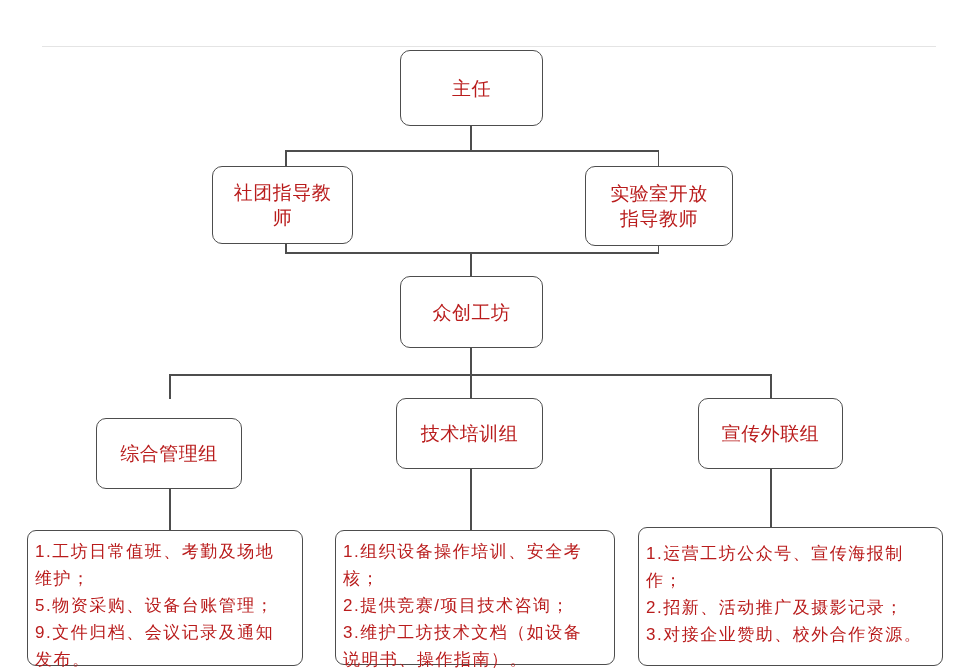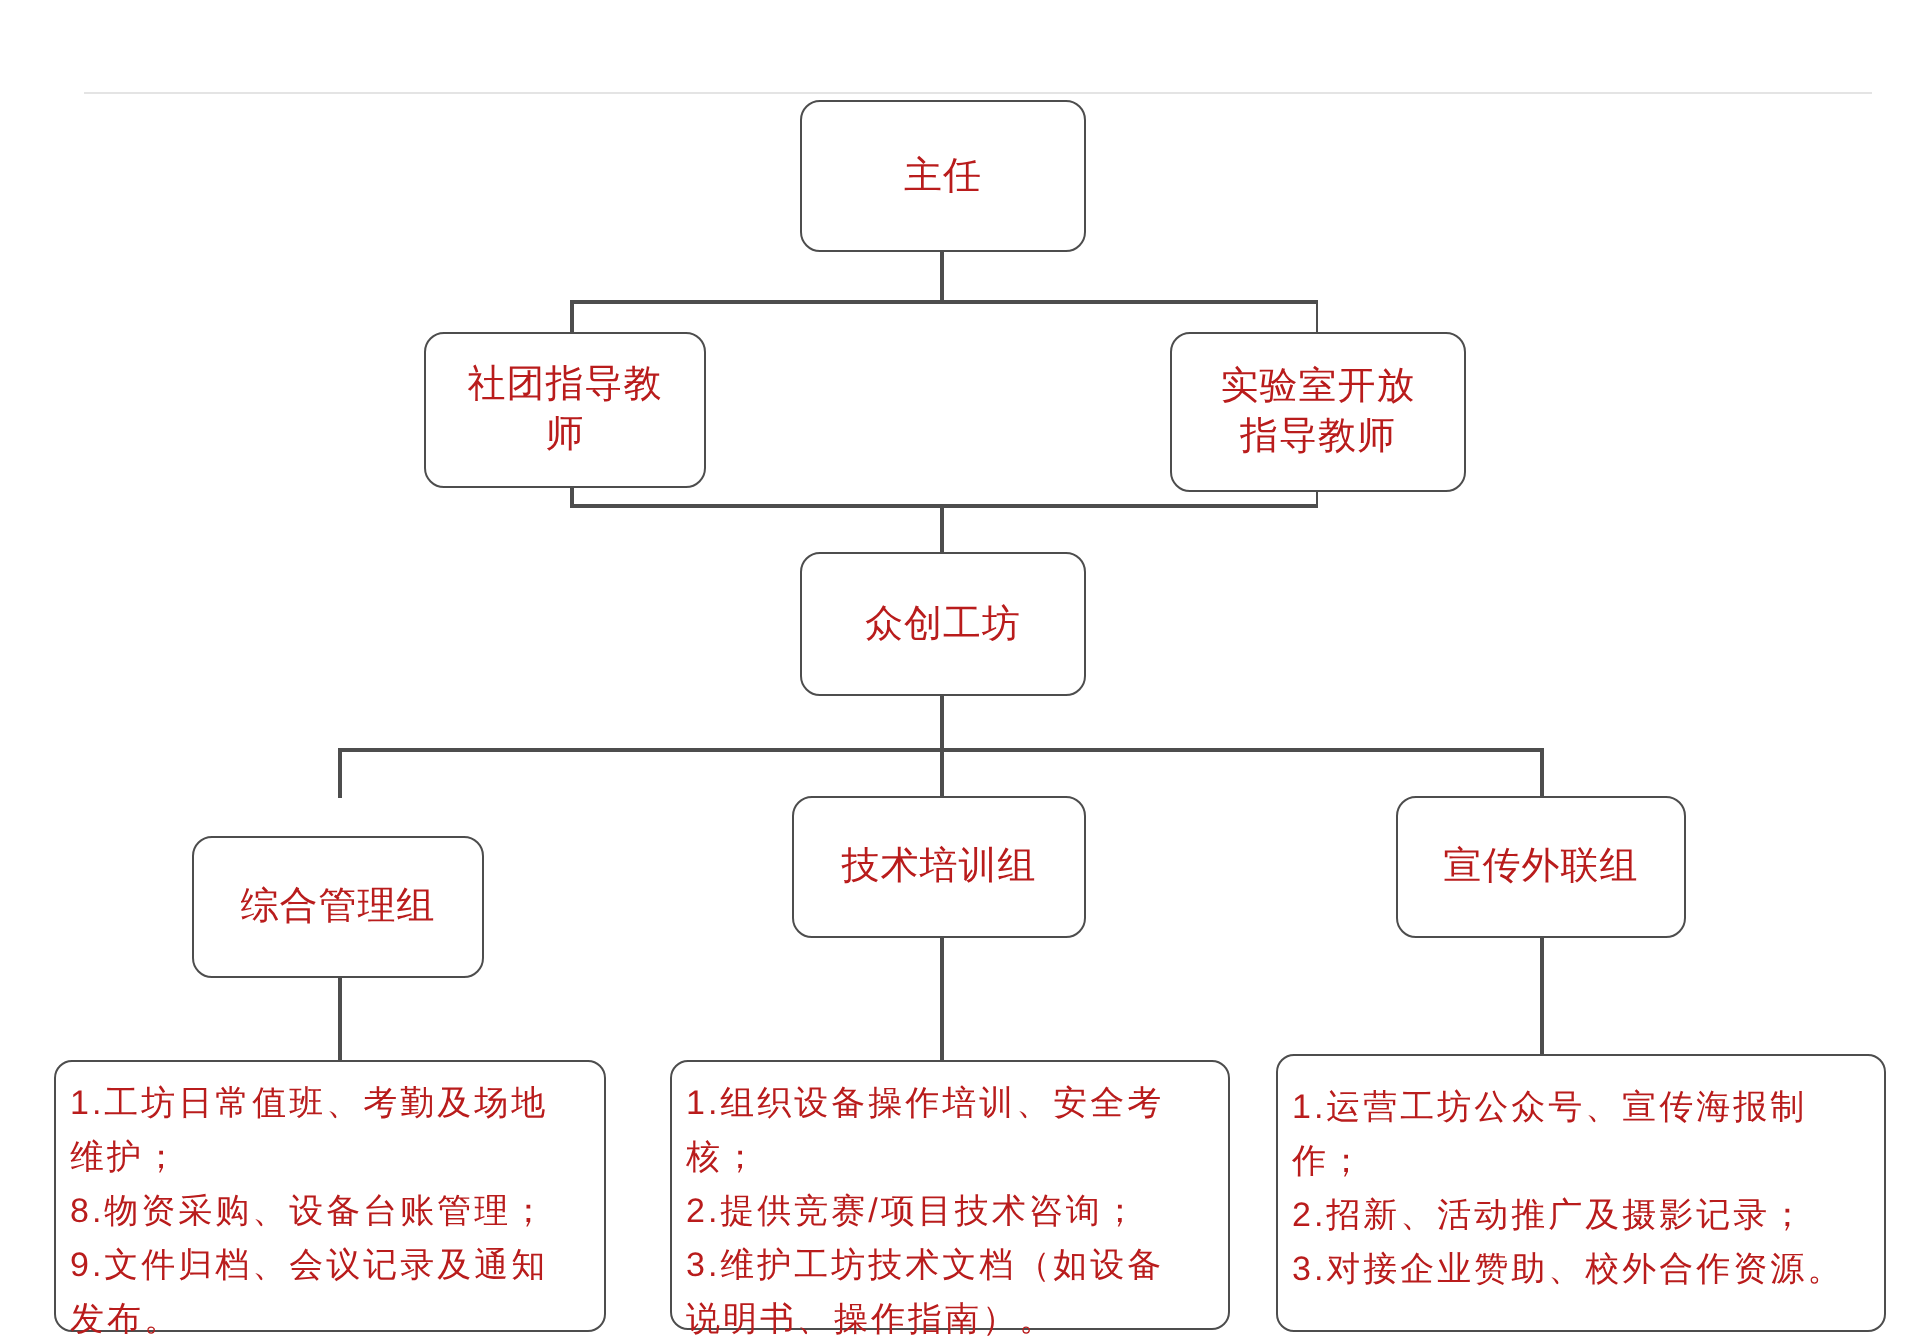--- a/index.html
+++ b/index.html
@@ -96,21 +96,21 @@
   <div class="node" style="left:396px; top:375px; width:147px; height:71px;">
     <span class="label">技术培训组</span>
   </div>
   <div class="node" style="left:698px; top:375px; width:145px; height:71px;">
     <span class="label">宣传外联组</span>
   </div>
 
   <div class="duty" style="left:27px; top:507px; width:276px; height:136px;">
     <div class="line">1.工坊日常值班、考勤及场地</div>
     <div class="line">维护；</div>
-    <div class="line">8.物资采购、设备台账管理；</div>
+    <div class="line">5.物资采购、设备台账管理；</div>
     <div class="line">9.文件归档、会议记录及通知</div>
     <div class="line">发布。</div>
   </div>
 
   <div class="duty" style="left:335px; top:507px; width:280px; height:135px;">
     <div class="line">1.组织设备操作培训、安全考</div>
     <div class="line">核；</div>
     <div class="line">2.提供竞赛/项目技术咨询；</div>
     <div class="line">3.维护工坊技术文档（如设备</div>
     <div class="line">说明书、操作指南）。</div>

